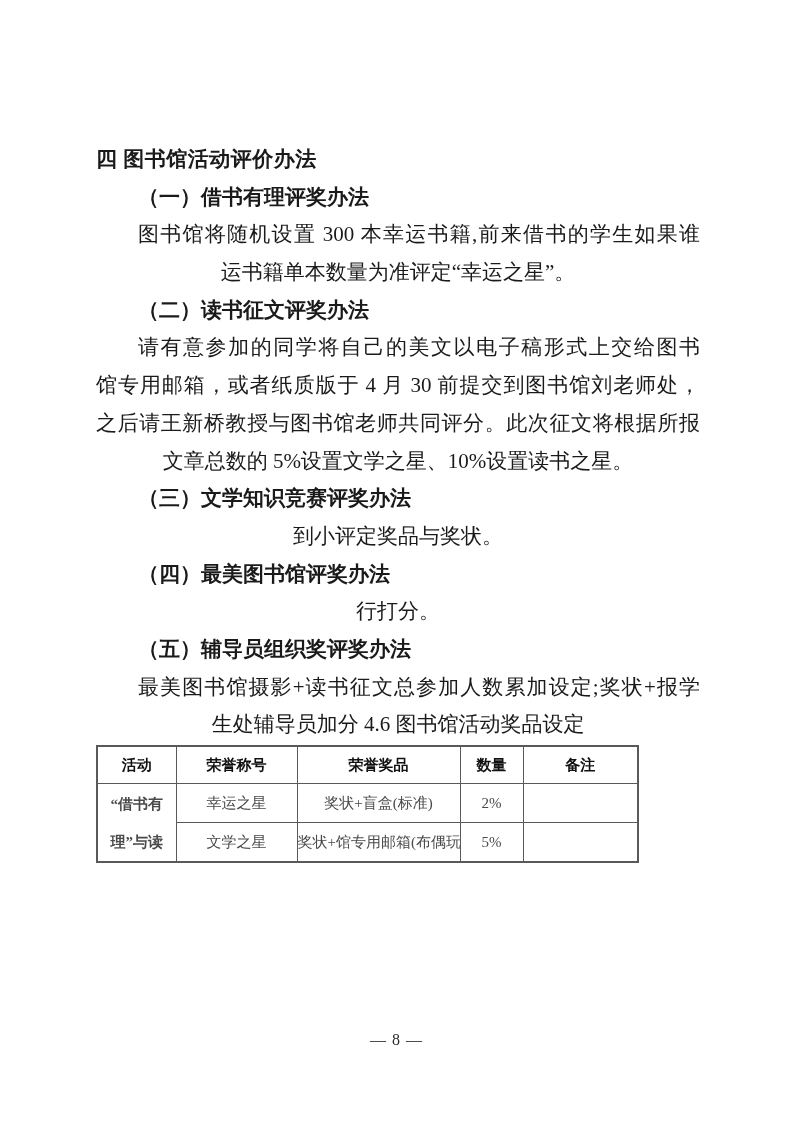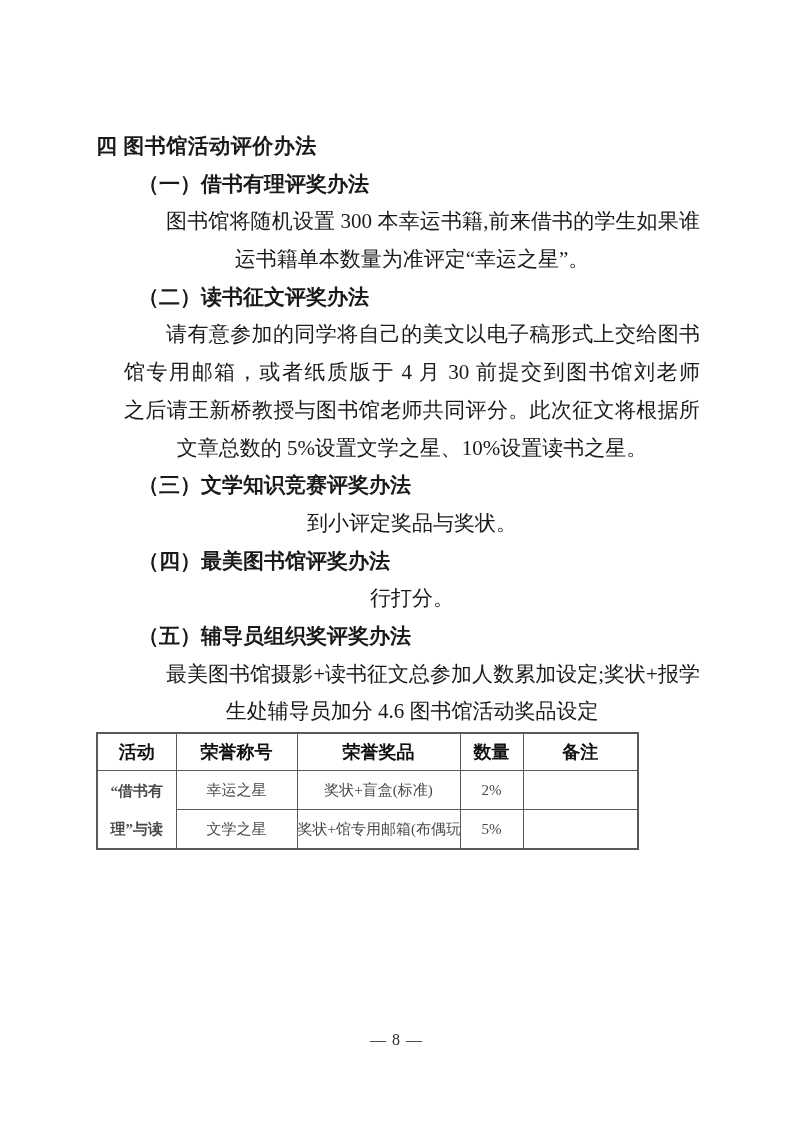--- a/index.html
+++ b/index.html
@@ -8,32 +8,32 @@
     width: 793px;
     height: 1122px;
     background: #ffffff;
     overflow: hidden;
     font-family: "Liberation Serif", "DejaVu Serif", serif;
     color: #1a1a1a;
   }
   .content {
     position: absolute;
     left: 96px;
-    top: 128px;
+    top: 141px;
     width: 604px;
   }
   .h1, .h2, .line {
     height: 37.7px;
     line-height: 37.7px;
     font-size: 21px;
     white-space: nowrap;
   }
   .h1 { font-weight: bold; letter-spacing: 0.5px; }
   .h2 { font-weight: bold; text-indent: 2em; }
-  .line { white-space: normal; overflow: hidden; margin-left: 28px; }
+  .line { white-space: normal; overflow: hidden; }
   .first { text-indent: 2em; }
   .jfull { text-align: justify; text-align-last: justify; text-justify: inter-character; }
   .jleft { text-align: center; }
   table.awards {
     border-collapse: collapse;
     table-layout: fixed;
     width: 541px;
     margin-top: 1px;
     font-size: 15px;
   }
@@ -42,21 +42,21 @@
     padding: 0;
     overflow: hidden;
     white-space: nowrap;
   }
   table.awards { border: 2px solid #595959; }
   table.awards th {
     height: 36px;
     font-weight: bold;
     color: #111111;
     text-align: center;
-    font-size: 18px;
+    font-size: 15px;
   }
   table.awards td { height: 38px; color: #4a4a4a; text-align: center; }
   td.activity { font-weight: bold; color: #111111; }
   td.activity div { height: 38px; line-height: 38px; text-align: center; }
   td.prize { text-align: left; padding-left: 8px; }
   .footer {
     position: absolute;
     top: 1031px;
     left: 0;
     width: 100%;

